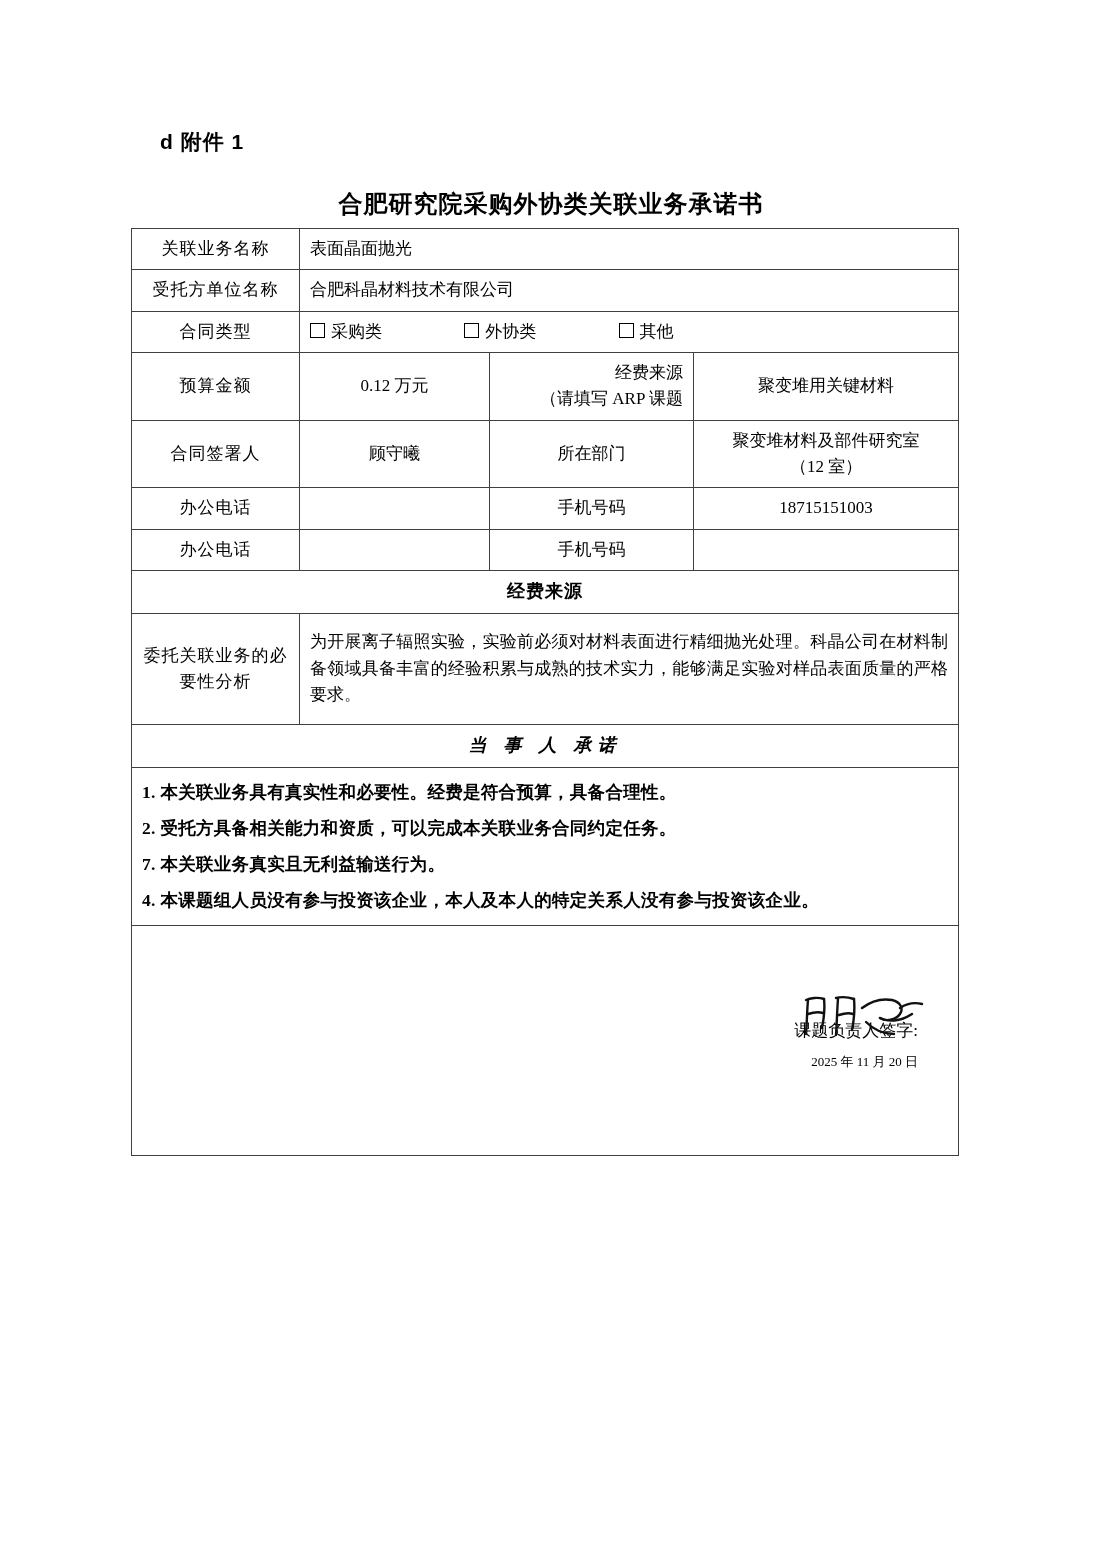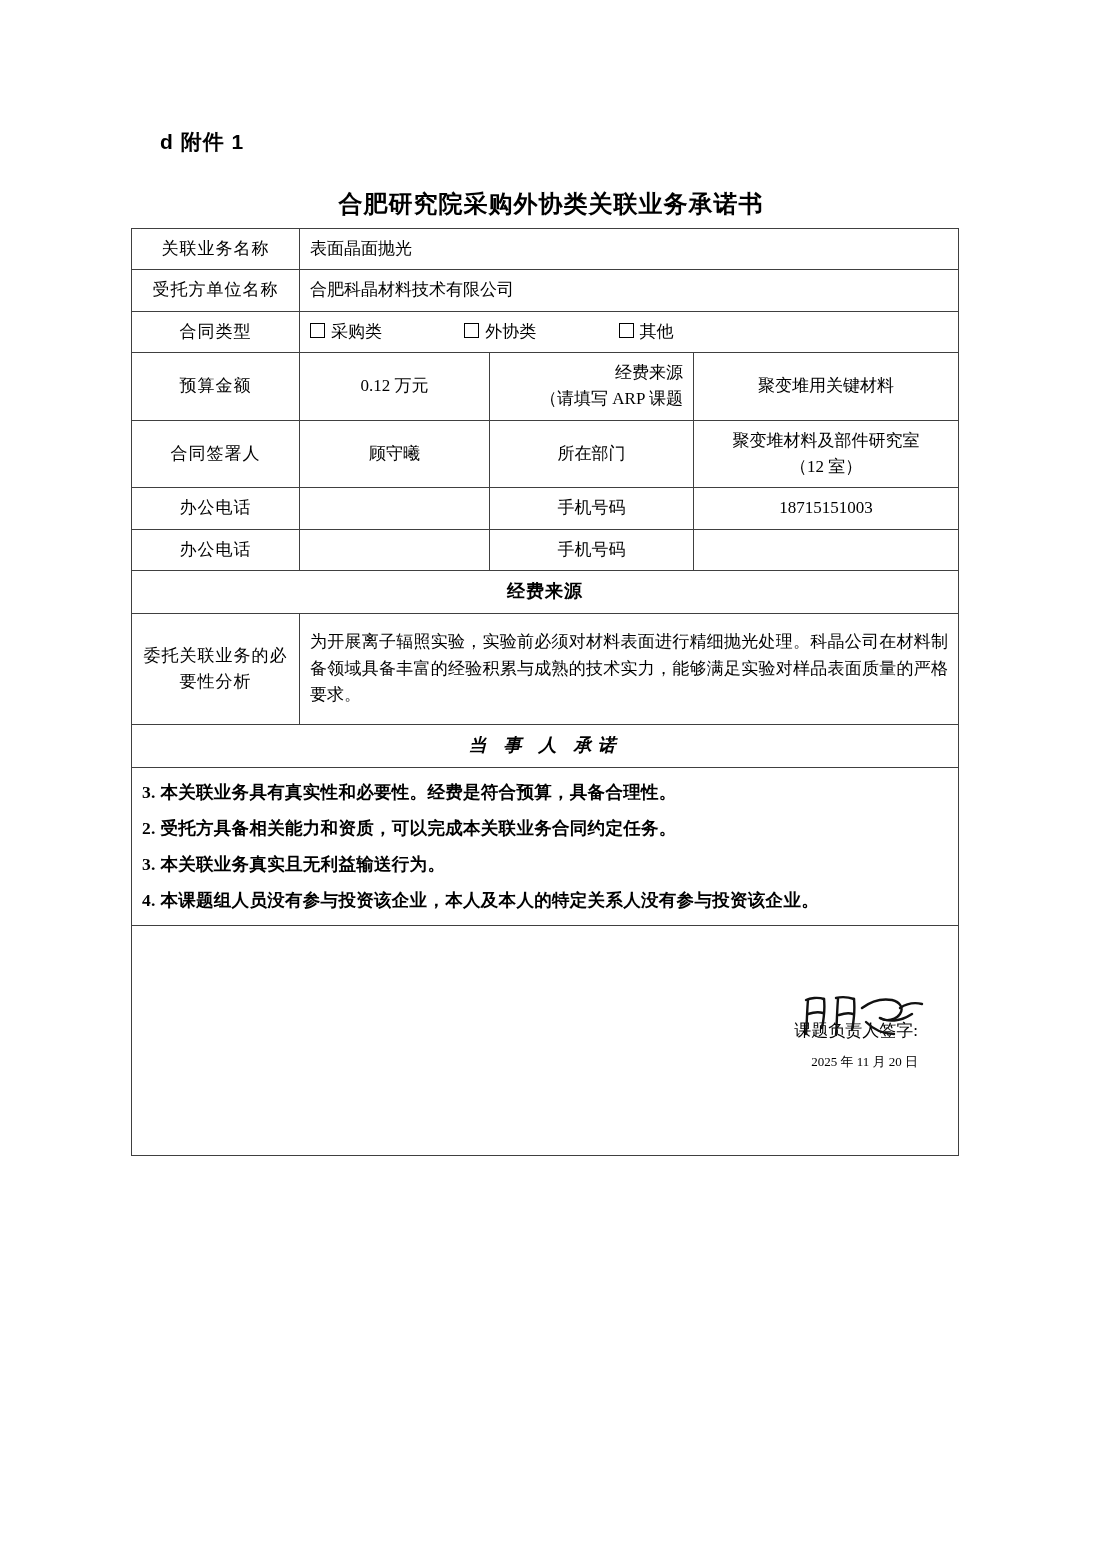--- a/index.html
+++ b/index.html
@@ -214,23 +214,23 @@
           <div>委托关联业务的必</div>
           <div>要性分析</div>
         </td>
         <td class="para" colspan="3" style="height:96px;">为开展离子辐照实验，实验前必须对材料表面进行精细抛光处理。科晶公司在材料制备领域具备丰富的经验积累与成熟的技术实力，能够满足实验对样品表面质量的严格要求。</td>
       </tr>
       <tr>
         <td class="section-head spaced" colspan="4">当 事 人 承诺</td>
       </tr>
       <tr>
         <td class="promise-cell" colspan="4">
-          <div class="promise-item">3. 本关联业务具有真实性和必要性。经费是符合预算，具备合理性。</div>
+          <div class="promise-item">1. 本关联业务具有真实性和必要性。经费是符合预算，具备合理性。</div>
           <div class="promise-item">2. 受托方具备相关能力和资质，可以完成本关联业务合同约定任务。</div>
-          <div class="promise-item">3. 本关联业务真实且无利益输送行为。</div>
+          <div class="promise-item">7. 本关联业务真实且无利益输送行为。</div>
           <div class="promise-item">4. 本课题组人员没有参与投资该企业，本人及本人的特定关系人没有参与投资该企业。</div>
         </td>
       </tr>
       <tr>
         <td class="sign-area" colspan="4" style="border-top:none;">
           <div class="sign-label">课题负责人签字:</div>
           <svg class="signature-svg" width="130" height="62" viewBox="0 0 130 62">
             <g fill="none" stroke="#111111" stroke-width="2.4" stroke-linecap="round" stroke-linejoin="round">
               <path d="M10,12 C14,10 22,9 28,11"></path>
               <path d="M12,12 C11,22 11,34 10,46"></path>

